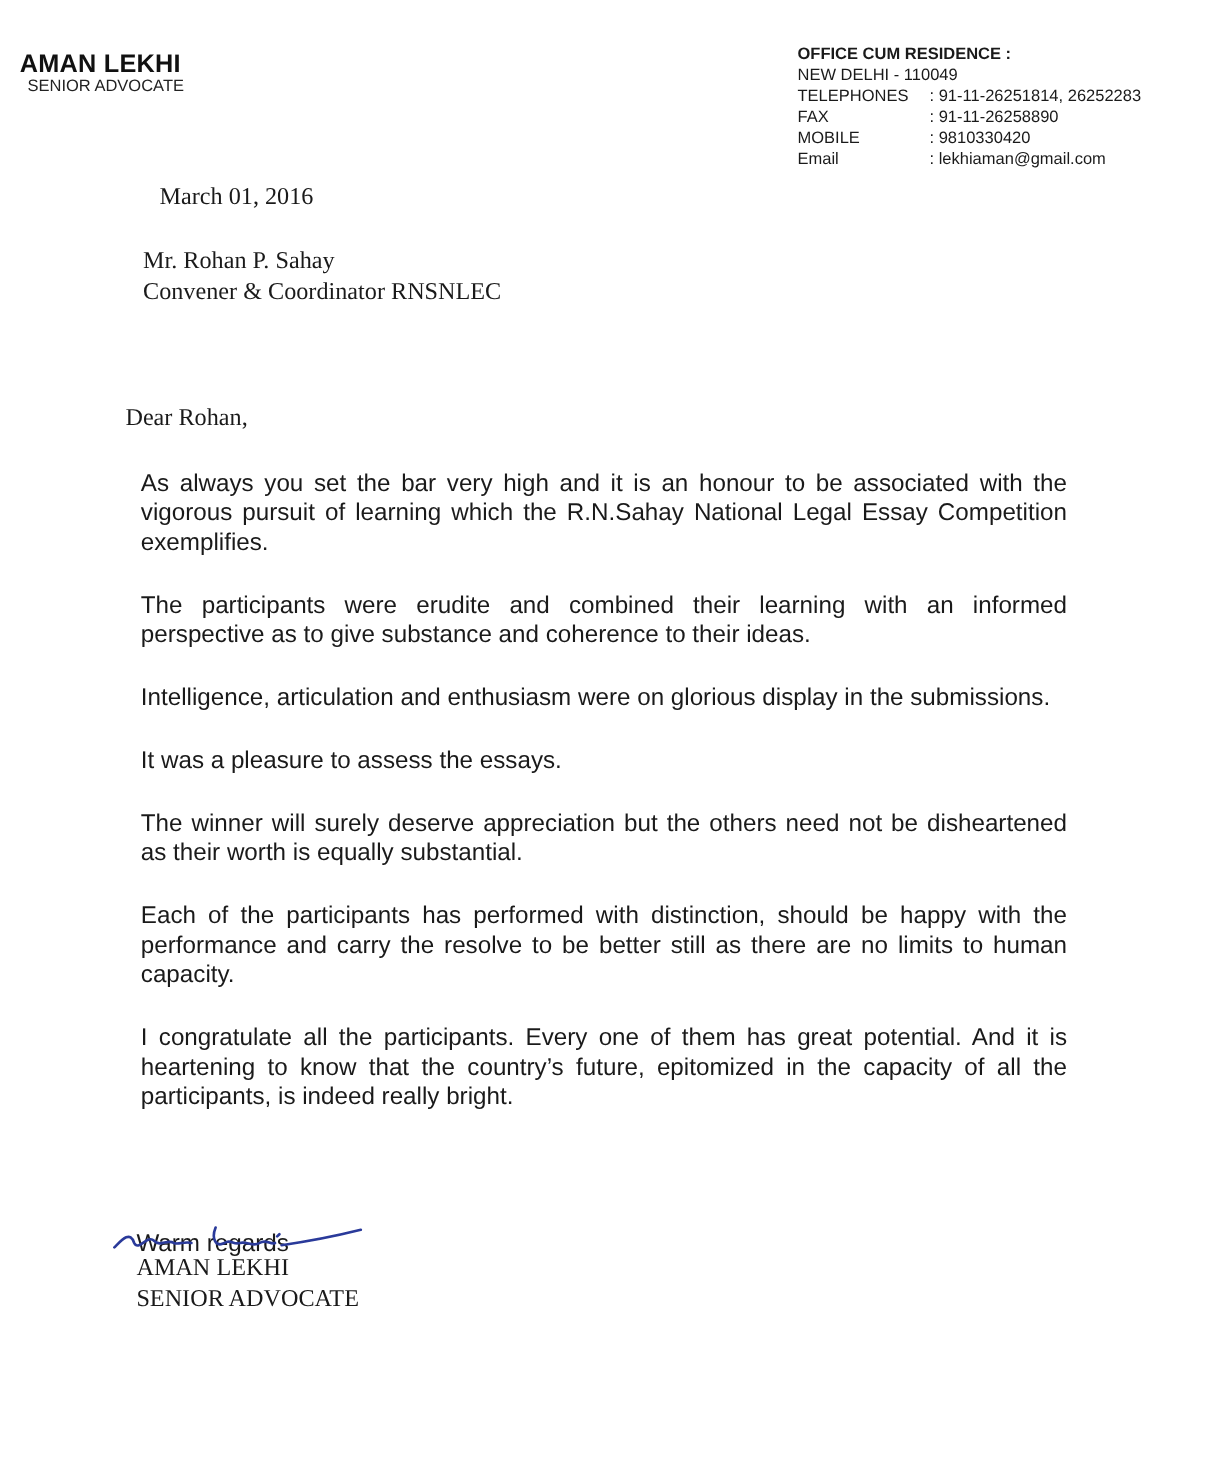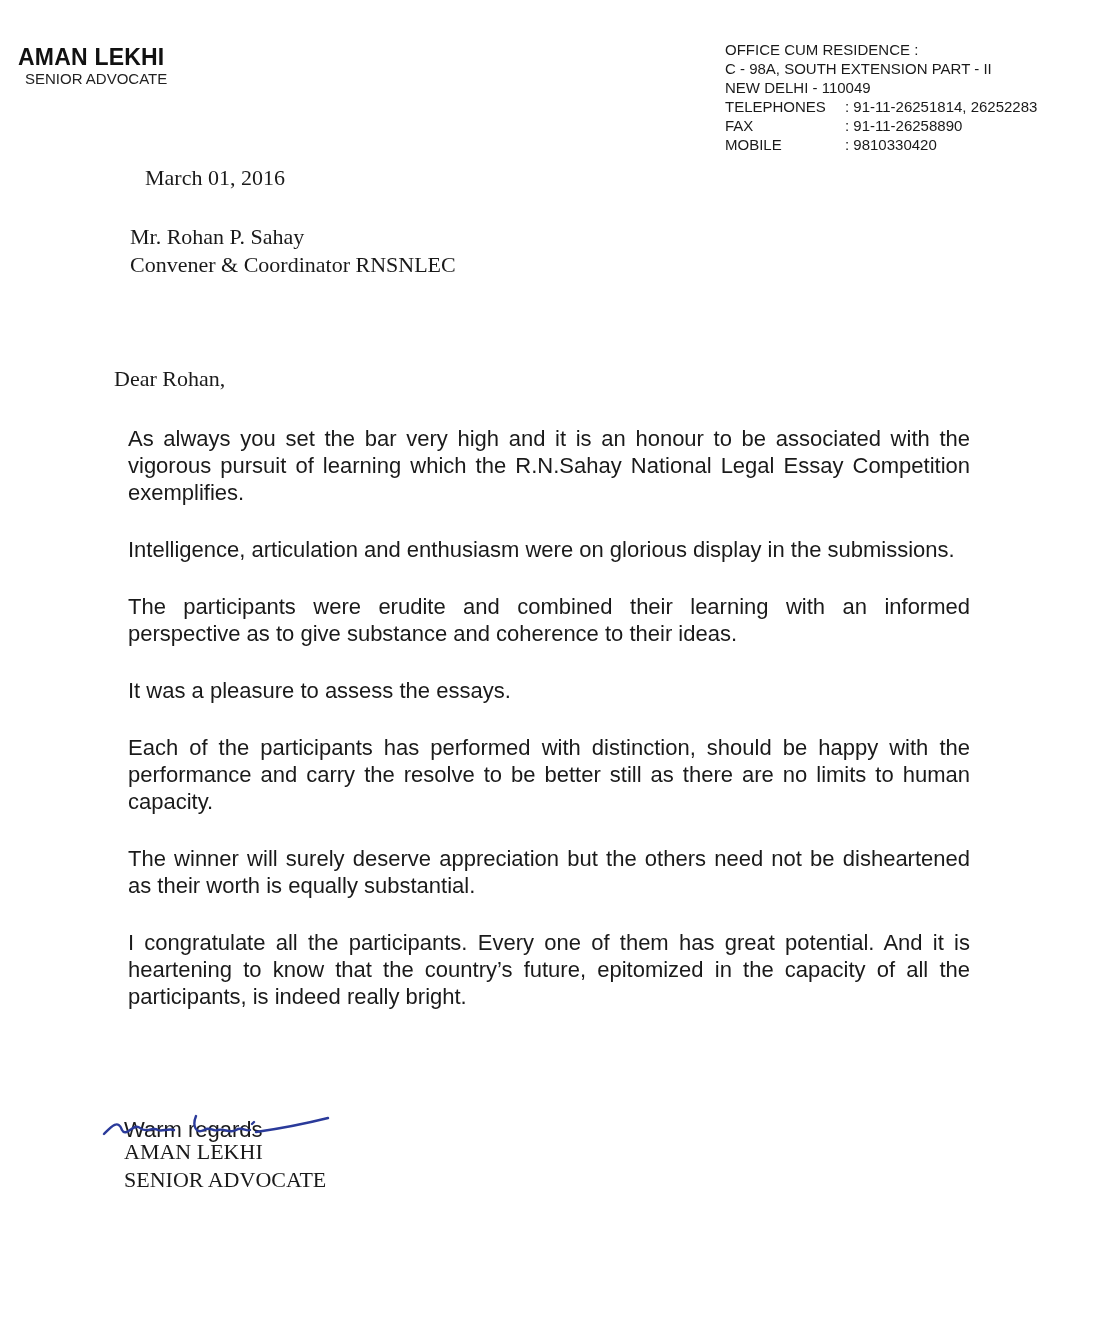--- a/index.html
+++ b/index.html
@@ -1,21 +1,21 @@
 <!DOCTYPE html>
 <html><head>
 <meta charset="utf-8">
 <style>
   html, body { margin: 0; padding: 0; background: #ffffff; }
   body { width: 1103px; height: 1340px; position: relative; overflow: hidden; color: #1a1a1a; }
   .lh-left { position: absolute; left: 18px; top: 44px; font-family: "Liberation Sans", sans-serif; }
   .lh-name { font-size: 23px; font-weight: bold; letter-spacing: 0.2px; color: #111; line-height: 26px; }
   .lh-title { font-size: 15px; color: #222; line-height: 18px; padding-left: 7px; }
   .lh-right { position: absolute; left: 725px; top: 40px; font-family: "Liberation Sans", sans-serif; font-size: 15px; line-height: 19px; color: #1a1a1a; }
-  .lh-right .hdr { font-weight: normal; }
+  .lh-right .hdr { font-weight: bold; }
   .crow { display: flex; }
   .crow .lbl { width: 120px; }
   .crow .val { white-space: nowrap; }
   .date { position: absolute; left: 145px; top: 165px; font-family: "Liberation Serif", serif; font-size: 22px; }
   .addr { position: absolute; left: 130px; top: 223px; font-family: "Liberation Serif", serif; font-size: 22px; line-height: 28px; }
   .salutation { position: absolute; left: 114px; top: 366px; font-family: "Liberation Serif", serif; font-size: 22px; }
   .body { position: absolute; left: 128px; top: 425px; width: 842px; font-family: Liberation Sans, sans-serif; font-size: 22px; line-height: 27px; }
   .body p { margin: 0 0 30px 0; text-align: justify; }
   .body p.p-last { margin-bottom: 16px; }
   .closing { position: absolute; left: 124px; top: 1116px; font-family: Liberation Sans, sans-serif; font-size: 22px; line-height: 27px; }
@@ -25,52 +25,55 @@
 </head>
 <body>
 
 <div class="lh-left">
   <div class="lh-name">AMAN LEKHI</div>
   <div class="lh-title">SENIOR ADVOCATE</div>
 </div>
 
 <div class="lh-right">
   <div class="hdr">OFFICE CUM RESIDENCE :</div>
-  <div>C - 98A, SOUTH EXTENSION PART - II</div>
   <div>NEW DELHI - 110049</div>
   <div class="crow">
     <span class="lbl">TELEPHONES</span>
     <span class="val">: 91-11-26251814, 26252283</span>
   </div>
   <div class="crow">
     <span class="lbl">FAX</span>
     <span class="val">: 91-11-26258890</span>
   </div>
   <div class="crow">
     <span class="lbl">MOBILE</span>
     <span class="val">: 9810330420</span>
+  </div>
+  <div class="crow">
+    <span class="lbl">Email</span>
+    <span class="val">: lekhiaman@gmail.com</span>
   </div>
 </div>
 
 <div class="date">March 01, 2016</div>
 
 <div class="addr">
   <div>Mr. Rohan P. Sahay</div>
   <div>Convener &amp; Coordinator RNSNLEC</div>
 </div>
 
 <div class="salutation">Dear Rohan,</div>
 
 <div class="body">
   <p>As always you set the bar very high and it is an honour to be associated with the vigorous pursuit of learning which the R.N.Sahay National Legal Essay Competition exemplifies.</p>
+  <p>The participants were erudite and combined their learning with an informed perspective as to give substance and coherence to their ideas.</p>
   <p>Intelligence, articulation and enthusiasm were on glorious display in the submissions.</p>
-  <p>The participants were erudite and combined their learning with an informed perspective as to give substance and coherence to their ideas.</p>
   <p>It was a pleasure to assess the essays.</p>
+  <p>The winner will surely deserve appreciation but the others need not be disheartened as their worth is equally substantial.</p>
   <p>Each of the participants has performed with distinction, should be happy with the performance and carry the resolve to be better still as there are no limits to human capacity.</p>
-  <p>The winner will surely deserve appreciation but the others need not be disheartened as their worth is equally substantial.</p>
   <p class="p-last">I congratulate all the participants. Every one of them has great potential. And it is heartening to know that the country’s future, epitomized in the capacity of all the participants, is indeed really bright.</p>
 </div>
 
 <div class="closing">Warm regards</div>
 
 <svg class="sig" viewBox="0 0 240 32">
   <path d="M4 26 C10 20, 18 10, 22 22 C26 30, 34 14, 40 20 C46 26, 52 18, 58 22 C62 24, 68 20, 74 22 M96 8 C92 18, 96 26, 104 22 C110 18, 112 24, 118 22 C124 20, 130 26, 136 22 C142 18, 146 24, 150 22 M152 16 L154 14 M156 24 C170 22, 196 18, 228 10" fill="none" stroke="#2a3a9a" stroke-width="2.4" stroke-linecap="round"></path>
 </svg>
 
 <div class="signame">

